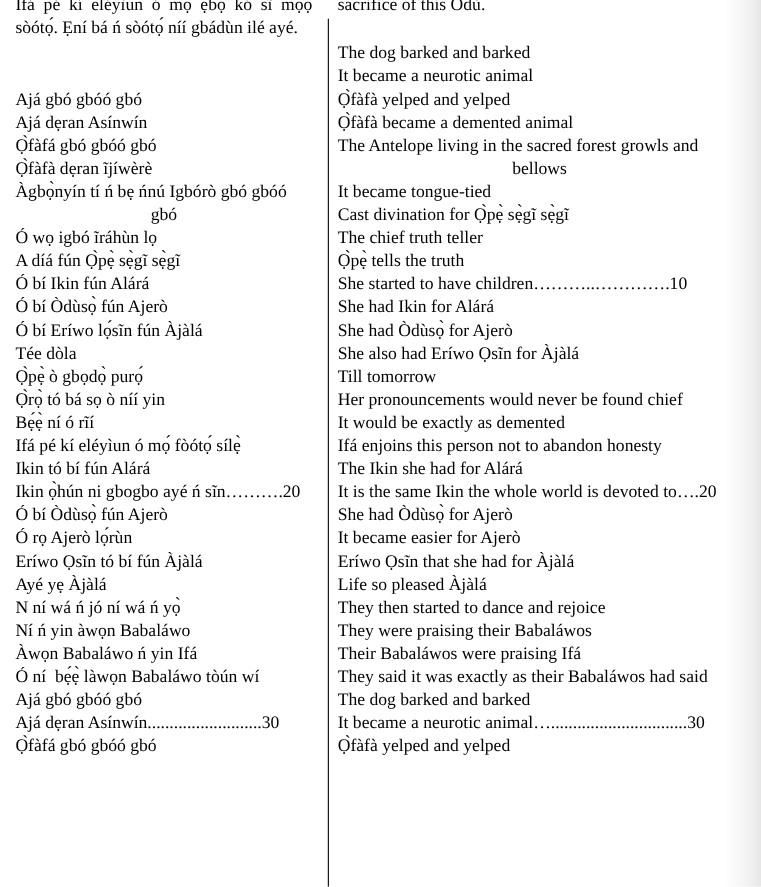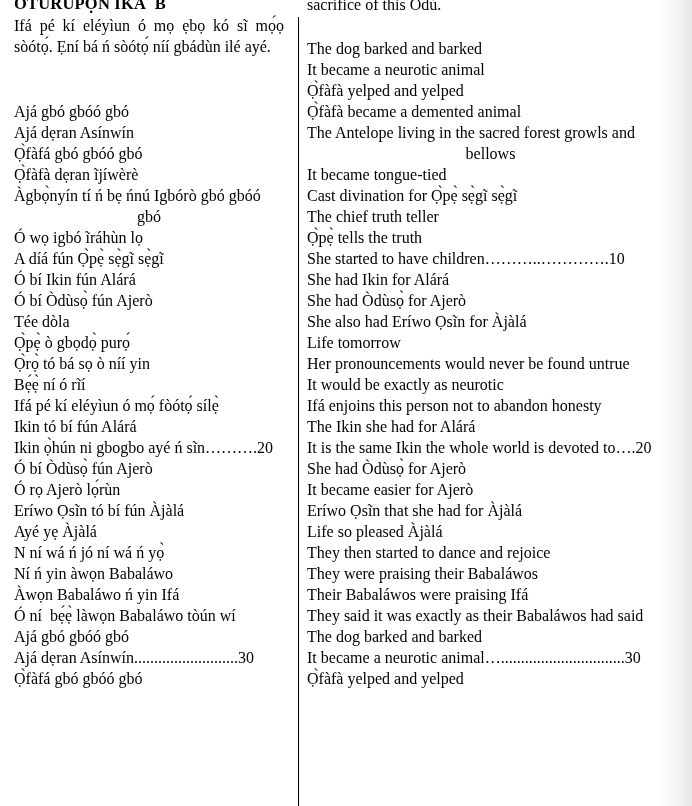--- a/index.html
+++ b/index.html
@@ -124,20 +124,21 @@
           <li>Ajá gbó gbóó gbó</li>
           <li>Ajá dẹran Asínwín</li>
           <li>Ọ̀fàfá gbó gbóó gbó</li>
           <li>Ọ̀fàfà dẹran ĩjíwèrè</li>
           <li>Àgbọ̀nyín tí ń bẹ ńnú Igbórò gbó gbóó</li>
           <li class="center">gbó</li>
           <li>Ó wọ igbó ĩráhùn lọ</li>
           <li>A díá fún Ọ̀pẹ̀ sẹ̀gĩ sẹ̀gĩ</li>
           <li>Ó bí Ikin fún Alárá</li>
           <li>Ó bí Òdùsọ̀ fún Ajerò</li>
+          <li>Ó bí Eríwo lọ́sĩn fún Àjàlá</li>
           <li>Tée dòla</li>
           <li>Ọ̀pẹ̀ ò gbọdọ̀ purọ́</li>
           <li>Ọ̀rọ̀ tó bá sọ ò níí yin</li>
           <li>Bẹ́ẹ̀ ní ó rĩí</li>
           <li>Ifá pé kí eléyìun ó mọ́ fòótọ́ sílẹ̀</li>
           <li>Ikin tó bí fún Alárá</li>
           <li>Ikin ọ̀hún ni gbogbo ayé ń sĩn……….20</li>
           <li>Ó bí Òdùsọ̀ fún Ajerò</li>
           <li>Ó rọ Ajerò lọ́rùn</li>
           <li>Eríwo Ọsĩn tó bí fún Àjàlá</li>
@@ -164,23 +165,23 @@
           <li>The Antelope living in the sacred forest growls and</li>
           <li class="center">bellows</li>
           <li>It became tongue-tied</li>
           <li>Cast divination for Ọ̀pẹ̀ sẹ̀gĩ sẹ̀gĩ</li>
           <li>The chief truth teller</li>
           <li>Ọ̀pẹ̀ tells the truth</li>
           <li>She started to have children………..………….10</li>
           <li>She had Ikin for Alárá</li>
           <li>She had Òdùsọ̀ for Ajerò</li>
           <li>She also had Eríwo Ọsĩn for Àjàlá</li>
-          <li>Life tomorrow</li>
-          <li>Her pronouncements would never be found untrue</li>
-          <li>It would be exactly as neurotic</li>
+          <li>Till tomorrow</li>
+          <li>Her pronouncements would never be found chief</li>
+          <li>It would be exactly as demented</li>
           <li>Ifá enjoins this person not to abandon honesty</li>
           <li>The Ikin she had for Alárá</li>
           <li>It is the same Ikin the whole world is devoted to….20</li>
           <li>She had Òdùsọ̀ for Ajerò</li>
           <li>It became easier for Ajerò</li>
           <li>Eríwo Ọsĩn that she had for Àjàlá</li>
           <li>Life so pleased Àjàlá</li>
           <li>They then started to dance and rejoice</li>
           <li>They were praising their Babaláwos</li>
           <li>Their Babaláwos were praising Ifá</li>

